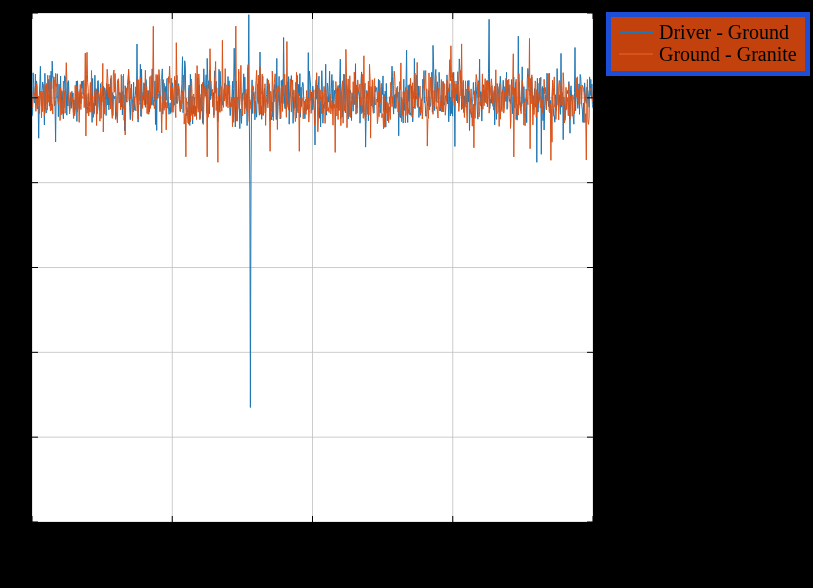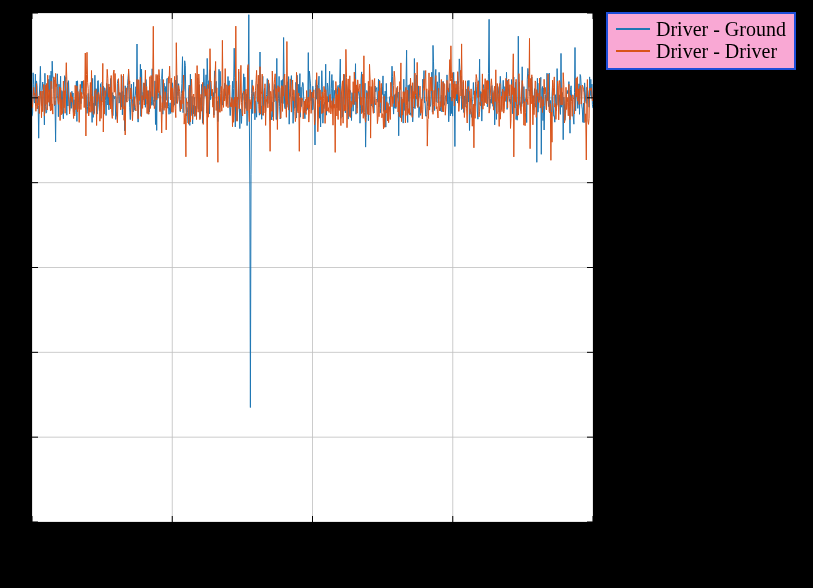--- a/index.html
+++ b/index.html
@@ -17,22 +17,22 @@
     height: 588px;
   }
   .plot-area {
     position: absolute;
     background: #fff;
     border: 1.2px solid #000;
     box-sizing: border-box;
   }
   .legend {
     position: absolute;
-    background: #f9a8d4;
-    border: 2px solid #1d4ed8;
+    background: #c2410c;
+    border: 5px solid #1d4ed8;
     box-sizing: border-box;
     padding: 4px 8px 6px 8px;
     font-size: 20px;
     line-height: 22px;
     color: #000;
   }
   .legend-row {
     display: flex;
     align-items: center;
     white-space: nowrap;
@@ -98,17 +98,17 @@
       </svg>
   </div>
 
   <div class="legend" id="legend" style="left: 606px; top: 12px;">
     <div class="legend-row">
       <span class="legend-swatch" id="sw0" style="border-top-color: rgb(31, 119, 180);"></span>
       <span>Driver - Ground</span>
     </div>
     <div class="legend-row">
       <span class="legend-swatch" id="sw1" style="border-top-color: rgb(217, 83, 25);"></span>
-      <span>Driver - Driver</span>
+      <span>Ground - Granite</span>
     </div>
   </div>
 
 </div>
 
 </body></html>

